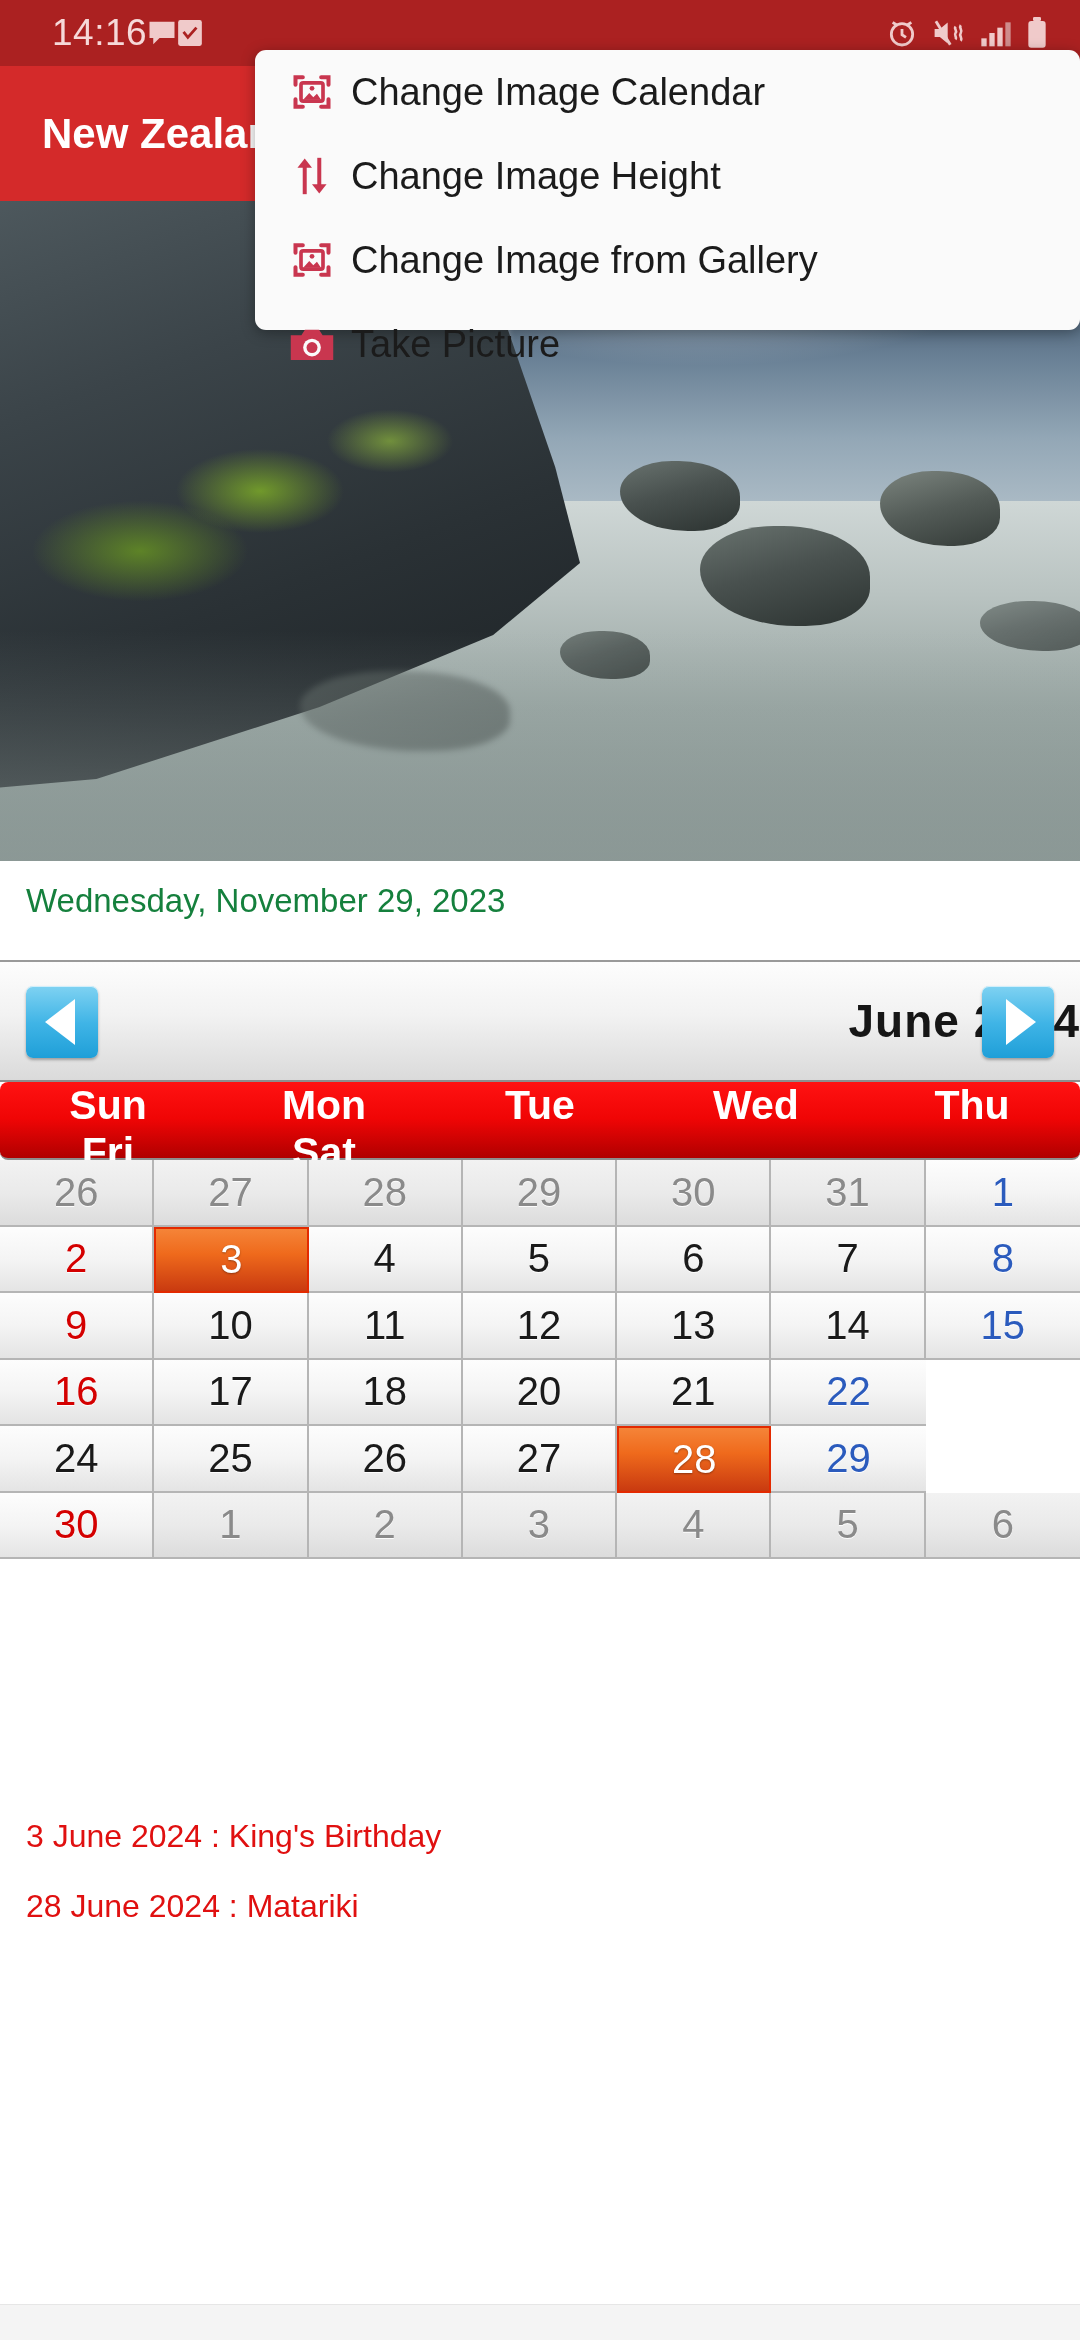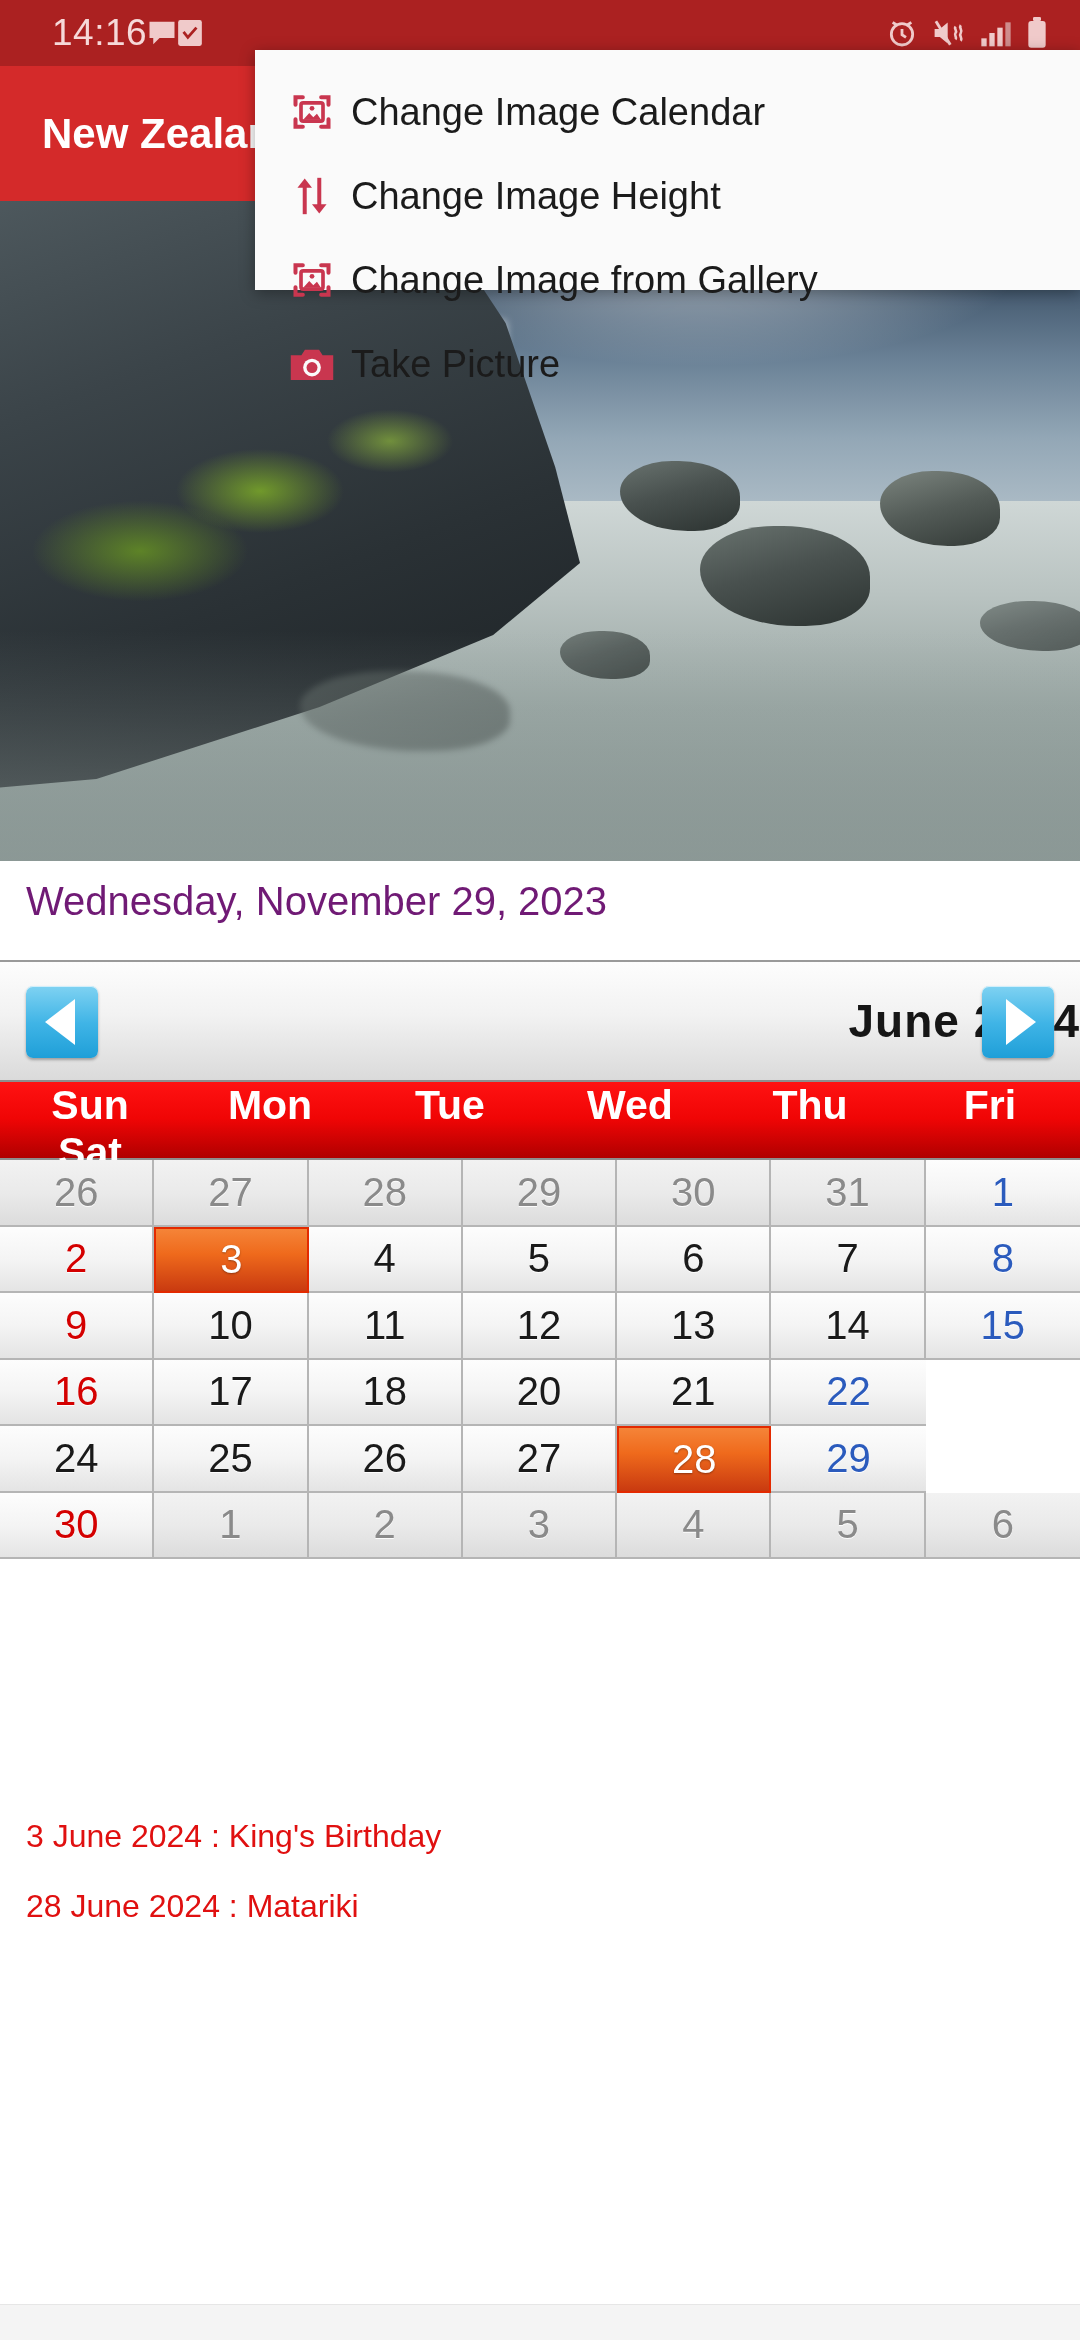--- a/index.html
+++ b/index.html
@@ -102,25 +102,26 @@
   .rock.r6 { left: 300px; top: 470px; width: 210px; height: 80px; opacity: 0.5;
              filter: blur(3px); }
   .hero-mist {
     position: absolute; left: 0; top: 430px; width: 1080px; height: 230px;
     background: linear-gradient(180deg, rgba(190,200,198,0.0), rgba(150,162,160,0.55));
   }
 
   
   #popup-menu {
     position: absolute; left: 255px; top: 50px;
-    width: 825px; height: 240px;
+    width: 825px; height: 280px;
     background: #fafafa;
     box-shadow: 0 3px 14px rgba(0,0,0,0.34);
     z-index: 50;
-    padding-top: 20px;
+    padding-top: 0;
+    border-radius: 11px;
   }
   .menu-item {
     height: 84px;
     display: flex; align-items: center;
     padding-left: 18px;
   }
   .menu-icon {
     width: 78px; min-width: 78px;
     display: flex; align-items: center; justify-content: center;
   }
@@ -129,21 +130,21 @@
   }
 
   
   #selected-date {
     position: absolute; left: 0; top: 861px;
     width: 1080px; height: 80px;
     display: flex; align-items: center;
     background: #ffffff;
   }
   #selected-date-text {
-    margin-left: 26px; font-size: 40px; color: #701a75;
+    margin-left: 26px; font-size: 33px; color: #15803d;
   }
 
   
   #calendar {
     position: absolute; left: 0; top: 960px;
     width: 1080px;
     border-top: 2px solid #9a9a9a;
     background: #ffffff;
   }
   #cal-header {
@@ -175,24 +176,25 @@
     margin-right: 5px;
   }
   .tri-right {
     width: 0; height: 0;
     border-top: 23px solid transparent;
     border-bottom: 23px solid transparent;
     border-left: 30px solid #ffffff;
     margin-left: 5px;
   }
   #weekday-row {
-    display: grid; grid-template-columns: repeat(6, 1fr);
+    display: grid; grid-template-columns: repeat(5, 1fr);
     height: 78px;
     background: linear-gradient(180deg, #ff1212 0%, #f00505 48%, #b00000 100%);
     border-bottom: 2px solid #8e8e8e;
+    border-radius: 8px;
   }
   .weekday {
     display: flex; align-items: center; justify-content: center;
     color: #ffffff; font-size: 41px; font-weight: bold;
   }
   .cal-row {
     display: grid; grid-template-columns: repeat(7, 1fr);
     height: 66.5px;
   }
   .day {

